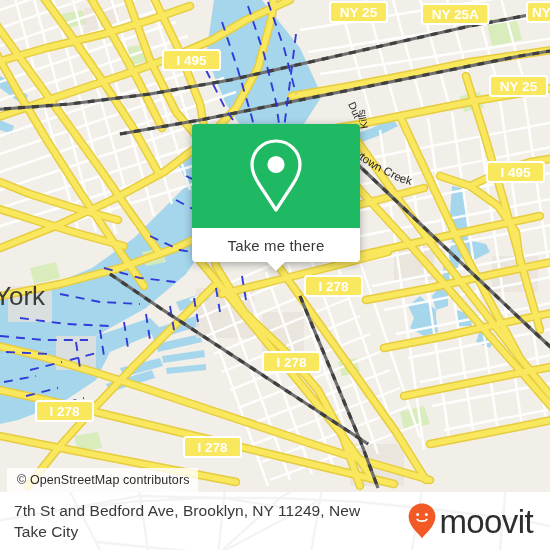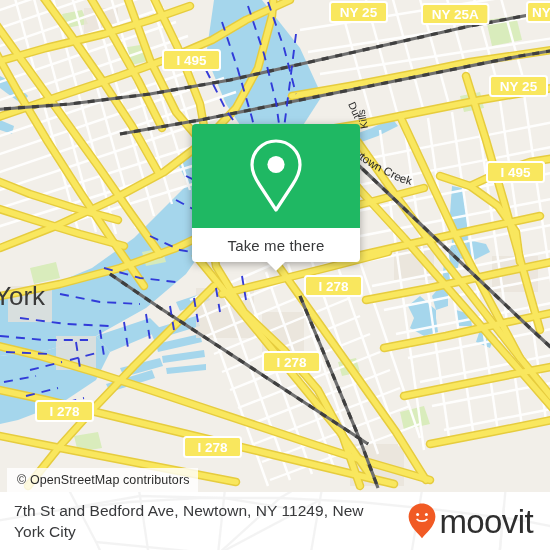--- a/index.html
+++ b/index.html
@@ -517,21 +517,21 @@
         <path d="M-10,112 L70,104 L150,100 L230,100 L310,104 L390,110 L470,118 L556,126"></path>
         <path d="M-10,26 L80,16 L170,10 L260,8 L350,10 L440,16 L556,26"></path>
         <path d="M60,58 L140,44 L224,46 L310,60"></path>
         <path d="M154,146 L218,102 L280,46 L344,8"></path>
         <path d="M96,90 L218,102 L320,48"></path>
         <path d="M410,110 L498,118 L504,54"></path>
       </g>
     </svg>
 
     <div id="footer-inner">
-      <div id="footer-address">7th St and Bedford Ave, Newtown, NY 11249, New York City</div>
+      <div id="footer-address">7th St and Bedford Ave, Brooklyn, NY 11249, New Take City</div>
       <div id="brand">
         <svg width="30" height="38" viewBox="0 0 30 38">
           <path d="M15,1.5 C7.6,1.5 1.6,7.4 1.6,14.7 C1.6,19.4 4.2,23.9 7.6,28
                    C10.2,31.1 13.0,33.8 15,36.2 C17.0,33.8 19.8,31.1 22.4,28
                    C25.8,23.9 28.4,19.4 28.4,14.7 C28.4,7.4 22.4,1.5 15,1.5 Z" fill="#f15a24"></path>
           <circle cx="10.6" cy="12.6" r="1.5" fill="#ffffff"></circle>
           <circle cx="19.4" cy="12.6" r="1.5" fill="#ffffff"></circle>
           <path d="M10.2,17.4 C11.8,19.6 18.2,19.6 19.8,17.4" fill="none" stroke="#ffffff" stroke-width="1.7" stroke-linecap="round"></path>
         </svg>
         <span id="brand-wordmark">moovit</span>

